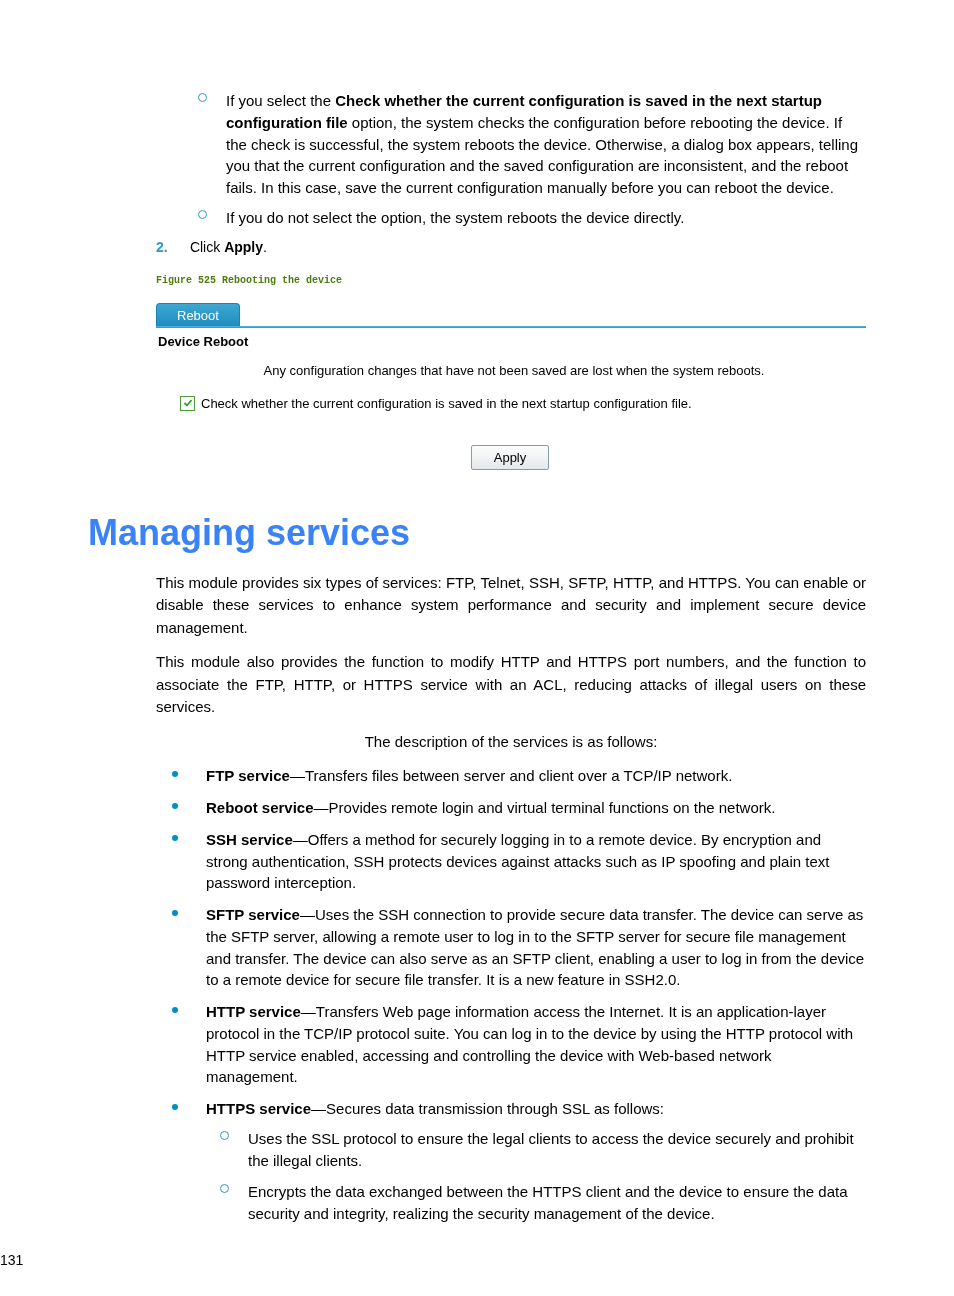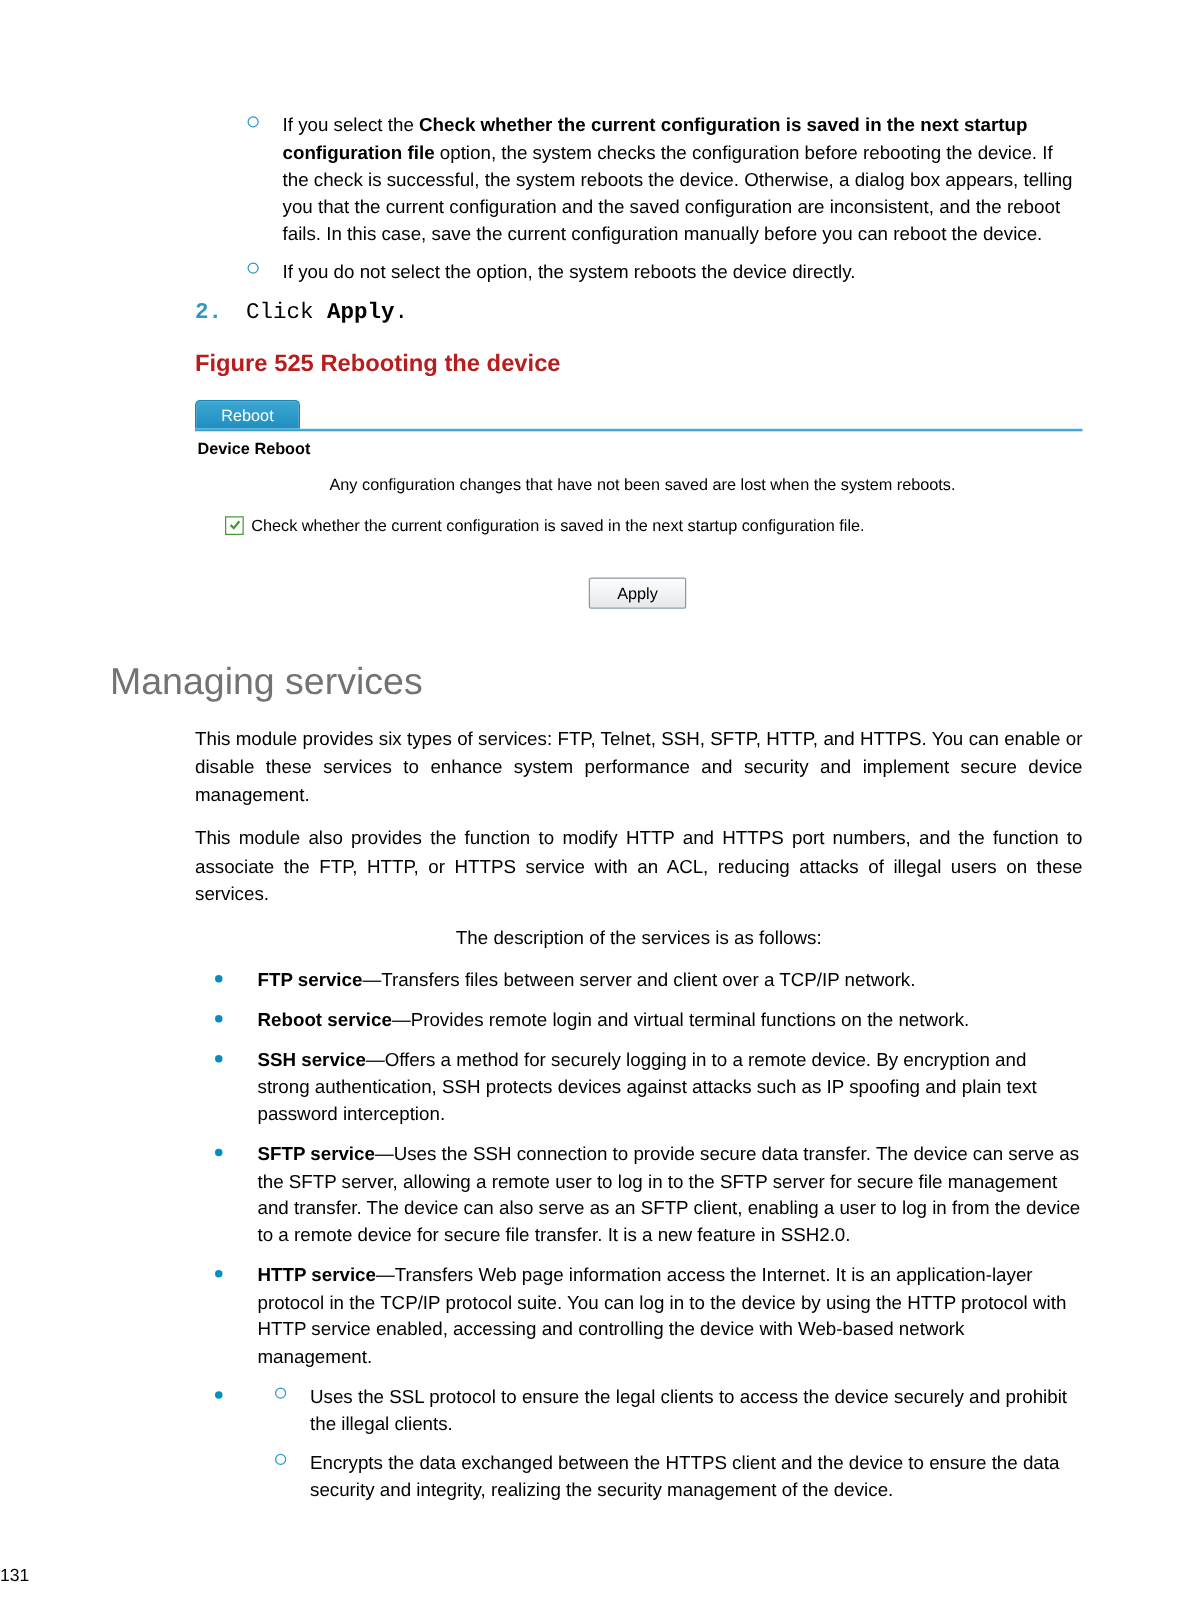--- a/index.html
+++ b/index.html
@@ -32,38 +32,38 @@
     left: 0;
     top: 3px;
     width: 9px;
     height: 9px;
     border: 1px solid #2b98c6;
     border-radius: 50%;
     box-sizing: border-box;
   }
   .numbered {
     margin-left: 68px;
-    font-size: 18px;
+    font-size: 14px;
     line-height: 1.45;
     margin-top: 8px;
-    font-family: Liberation Mono, monospace;
   }
   .num-marker {
     color: #2b98c6;
     font-weight: bold;
     display: inline-block;
     width: 30px;
   }
   .figure-caption {
     margin-left: 68px;
-    color: #b91c1c;
-    font-weight: bold;
-    font-size: 19px;
+    color: #4d7c0f;
+    font-weight: bold;
+    font-size: 10px;
     margin-top: 18px;
     margin-bottom: 14px;
+    font-family: Liberation Mono, monospace;
   }
   .figure-box {
     margin-left: 68px;
     margin-right: 0;
   }
   .tab-row {
     display: flex;
     align-items: flex-end;
     height: 26px;
   }
@@ -121,23 +121,23 @@
     display: inline-block;
     border: 1px solid #8a9aa6;
     background: linear-gradient(#fdfdfd, #e4e8eb);
     padding: 4px 18px;
     font-size: 13px;
     border-radius: 2px;
     min-width: 40px;
     text-align: center;
   }
   h1.section {
-    color: #737373;
-    font-weight: normal;
-    font-size: 30px;
+    color: #3b82f6;
+    font-weight: bold;
+    font-size: 36px;
     margin: 42px 0 18px 0;
     font-family: Arial, Helvetica, sans-serif;
   }
   .body-para {
     margin-left: 68px;
     font-size: 15px;
     line-height: 1.5;
     text-align: justify;
     margin-bottom: 12px;
   }
@@ -245,20 +245,21 @@
     <div class="bullet-item">
       <span class="dot-marker"></span>
       <span><b>SFTP service</b><span>—Uses the SSH connection to provide secure data transfer. The device can serve as the SFTP server, allowing a remote user to log in to the SFTP server for secure file management and transfer. The device can also serve as an SFTP client, enabling a user to log in from the device to a remote device for secure file transfer. It is a new feature in SSH2.0.</span></span>
     </div>
     <div class="bullet-item">
       <span class="dot-marker"></span>
       <span><b>HTTP service</b><span>—Transfers Web page information access the Internet. It is an application-layer protocol in the TCP/IP protocol suite. You can log in to the device by using the HTTP protocol with HTTP service enabled, accessing and controlling the device with Web-based network management.</span></span>
     </div>
     <div class="bullet-item">
       <span class="dot-marker"></span>
+      <span><b>HTTPS service</b><span>—Secures data transmission through SSL as follows:</span></span>
       <div class="inner-sub">
         <div class="sub-item">
           <span class="circle-marker"></span>
           <span>Uses the SSL protocol to ensure the legal clients to access the device securely and prohibit the illegal clients.</span>
         </div>
         <div class="sub-item">
           <span class="circle-marker"></span>
           <span>Encrypts the data exchanged between the HTTPS client and the device to ensure the data security and integrity, realizing the security management of the device.</span>
         </div>
       </div>

